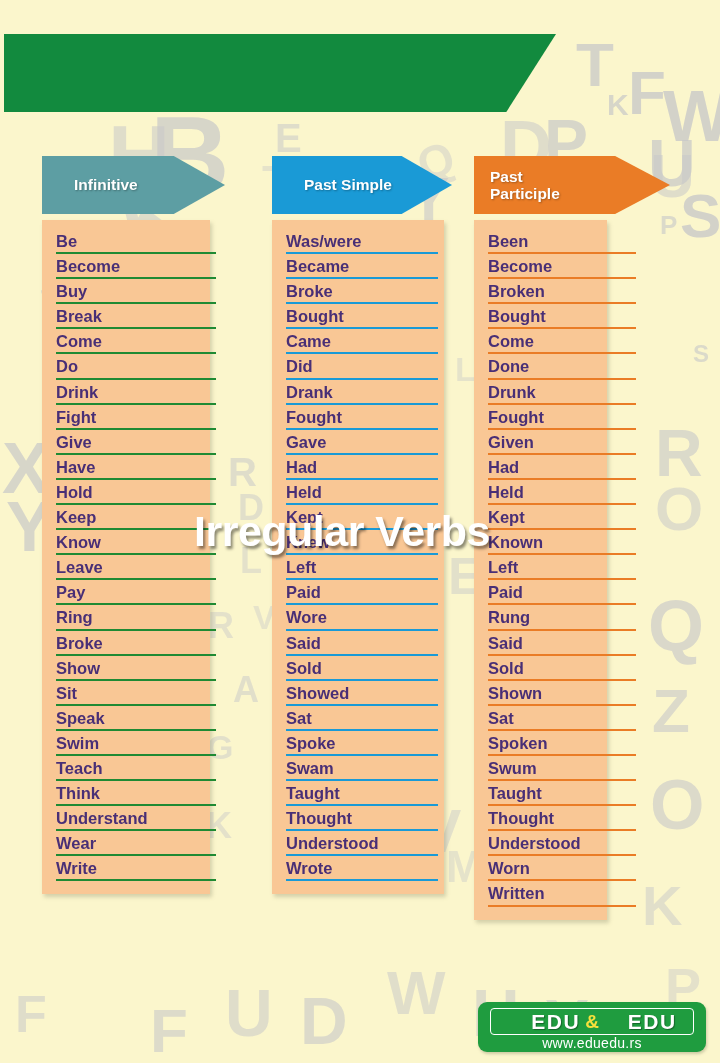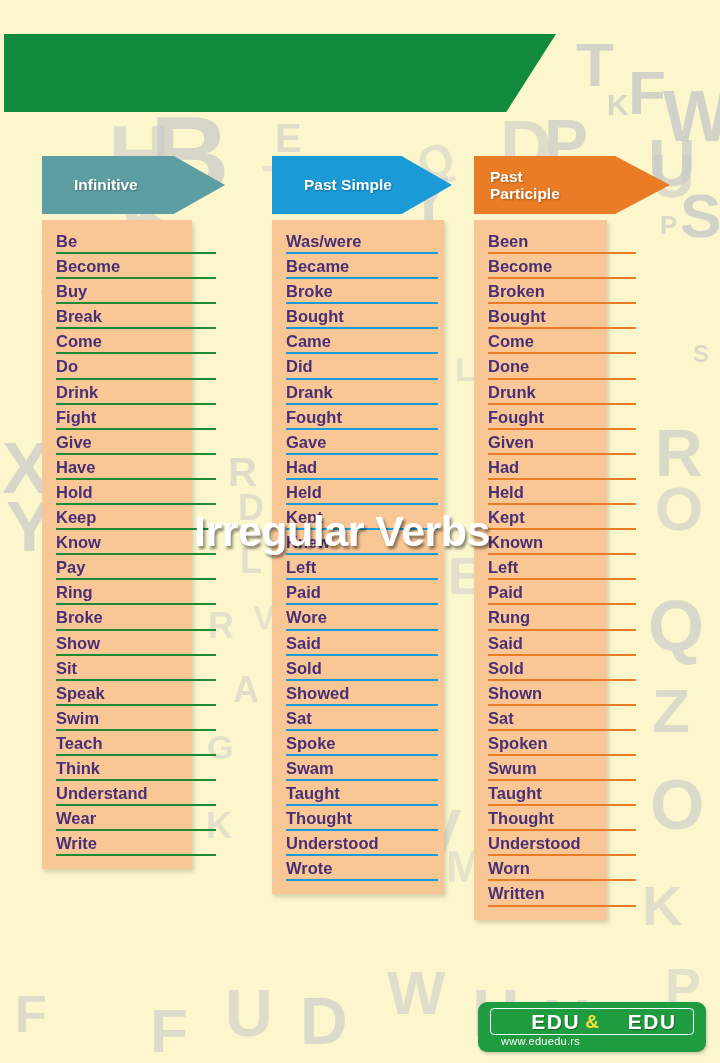--- a/index.html
+++ b/index.html
@@ -139,25 +139,24 @@
   }
   #logo-amp{
     color:#f5e03c;
     font-weight:bold;
     font-size:19px;
     padding:0 3px;
   }
   #logo-url{
     position:absolute;
     left:0;right:0;top:33px;
-    text-align:left;
+    text-align:center;
     color:#ffffff;
-    font-size:11px;
+    font-size:14px;
     letter-spacing:.3px;
-    margin-left:23px;
   }
 </style>
 </head>
 <body>
 
 <div id="poster">
 
   <div id="bg-letters">
       <span class="bg-letter" style="left: 108px; top: 112px; font-size: 86px; opacity: 0.55; color: rgb(201, 201, 201);">H</span>
       <span class="bg-letter" style="left: 150px; top: 100px; font-size: 110px; opacity: 0.7; color: rgb(201, 201, 201);">B</span>
@@ -209,21 +208,21 @@
       <span class="bg-letter" style="left: 15px; top: 988px; font-size: 52px; opacity: 0.55; color: rgb(201, 201, 201);">F</span>
     </div>
 
   <div id="title-banner"></div>
   <div id="title-text">Irregular Verbs</div>
 
   <div class="col" id="col-0" style="left:42px;top:156px;width:200px;">
     <div class="arrow" style="width:183px;background:#5d9ea3;">
       <span class="arrow-label">Infinitive</span>
     </div>
-    <div class="verb-box" style="margin-top:6px;width:150px;">
+    <div class="verb-box" style="margin-top:6px;width:168px;">
         <div class="verb-row">
           <span class="verb-word">Be</span>
           <span class="verb-rule" style="background: rgb(31, 138, 51); width: 160px;"></span>
         </div>
         <div class="verb-row">
           <span class="verb-word">Become</span>
           <span class="verb-rule" style="background: rgb(31, 138, 51); width: 160px;"></span>
         </div>
         <div class="verb-row">
           <span class="verb-word">Buy</span>
@@ -260,20 +259,24 @@
         <div class="verb-row">
           <span class="verb-word">Hold</span>
           <span class="verb-rule" style="background: rgb(31, 138, 51); width: 160px;"></span>
         </div>
         <div class="verb-row">
           <span class="verb-word">Keep</span>
           <span class="verb-rule" style="background: rgb(31, 138, 51); width: 160px;"></span>
         </div>
         <div class="verb-row">
           <span class="verb-word">Know</span>
+          <span class="verb-rule" style="background: rgb(31, 138, 51); width: 160px;"></span>
+        </div>
+        <div class="verb-row">
+          <span class="verb-word">Leave</span>
           <span class="verb-rule" style="background: rgb(31, 138, 51); width: 160px;"></span>
         </div>
         <div class="verb-row">
           <span class="verb-word">Pay</span>
           <span class="verb-rule" style="background: rgb(31, 138, 51); width: 160px;"></span>
         </div>
         <div class="verb-row">
           <span class="verb-word">Ring</span>
           <span class="verb-rule" style="background: rgb(31, 138, 51); width: 160px;"></span>
         </div>

